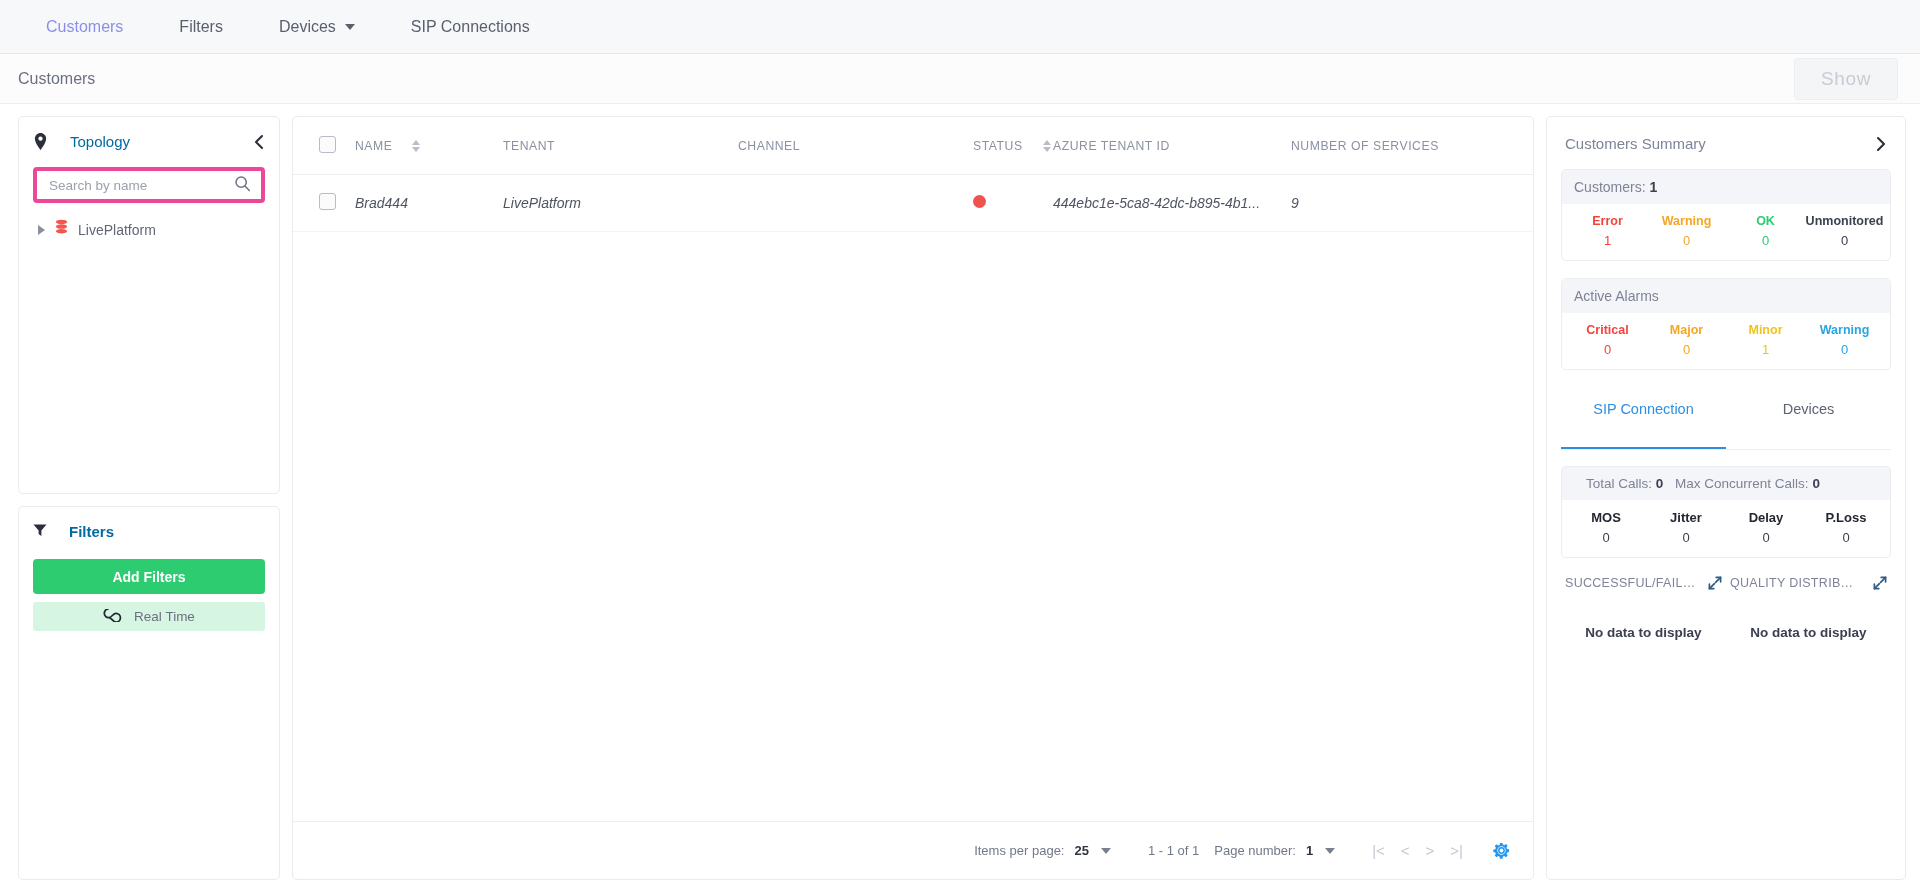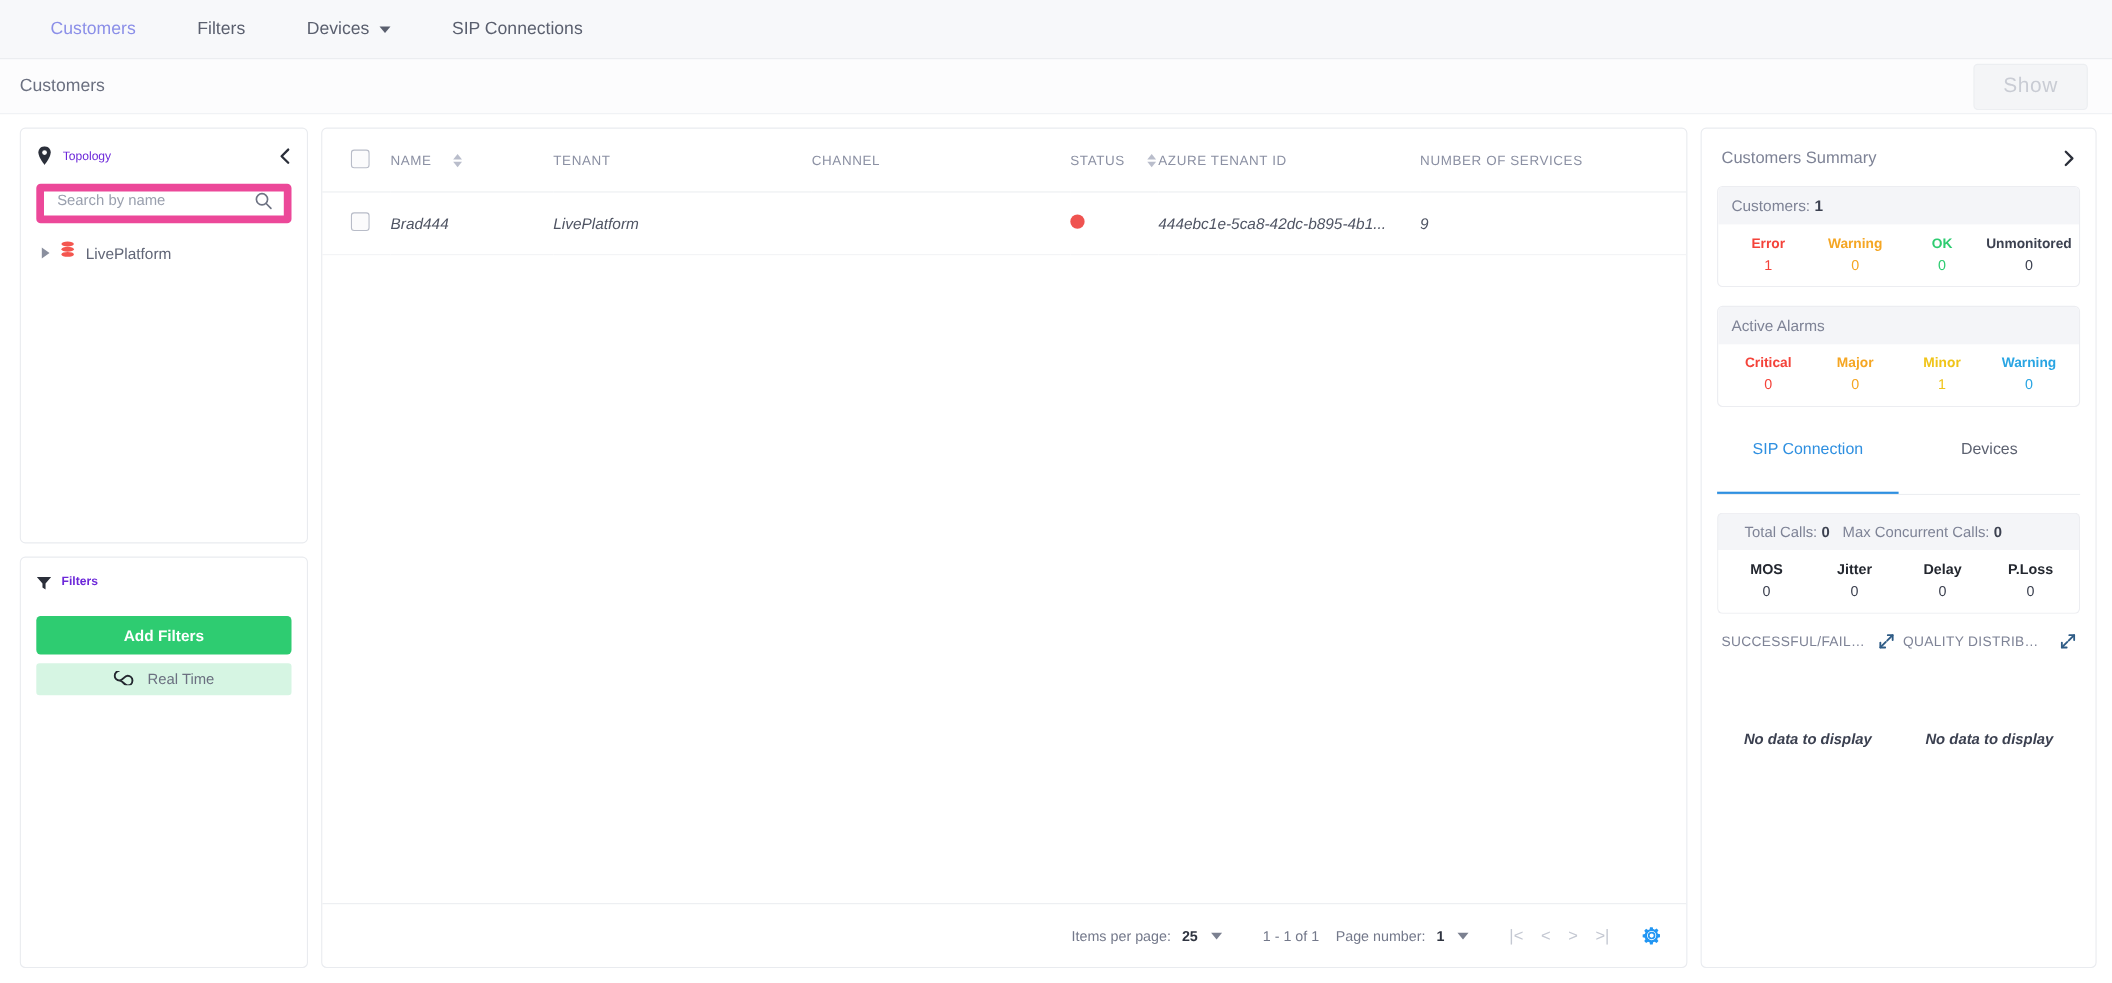--- a/index.html
+++ b/index.html
@@ -73,31 +73,31 @@
   
   .leftcol { width: 262px; display: flex; flex-direction: column; gap: 12px; flex-shrink: 0; }
   .card {
     background: #ffffff;
     border: 1px solid #e9ebef;
     border-radius: 5px;
   }
   .topology-card { height: 378px; padding: 16px 14px; display: flex; flex-direction: column; }
   .card-head { display: flex; align-items: center; justify-content: space-between; }
   .card-head-left { display: flex; align-items: center; gap: 9px; }
-  .card-title { font-size: 11px; color: #6d28d9; }
+  .card-title { font-size: 15px; color: #0369a1; margin-left: 13px; }
   .icon-pin svg { display: block; }
   .collapse-chevron { cursor: pointer; display: flex; align-items: center; }
 
   .searchbox {
     margin-top: 17px;
     height: 36px;
-    border: 7px solid #ec4899;
+    border: 4px solid #ec4899;
     border-radius: 4px;
     display: flex;
-    align-items: flex-start;
+    align-items: center;
     padding: 0 10px 0 12px;
   }
   .searchbox input {
     flex: 1;
     border: none;
     outline: none;
     font-size: 13.5px;
     color: #4c5161;
     font-family: "Liberation Sans", sans-serif;
     background: transparent;
@@ -328,21 +328,21 @@
   }
   .chart-title {
     font-size: 12.5px;
     color: #7e8396;
     letter-spacing: .3px;
     white-space: nowrap;
     overflow: hidden;
     text-overflow: ellipsis;
   }
   .expand-icon { cursor: pointer; flex-shrink: 0; display: flex; }
-  .charts-body { display: flex; margin-top: 74px; font-style: italic; }
+  .charts-body { display: flex; margin-top: 35px; }
   .chart-empty {
     flex: 1;
     text-align: center;
     font-size: 13.5px;
     font-weight: bold;
     color: #3b4050;
   }
 </style>
 </head>
 <body>

